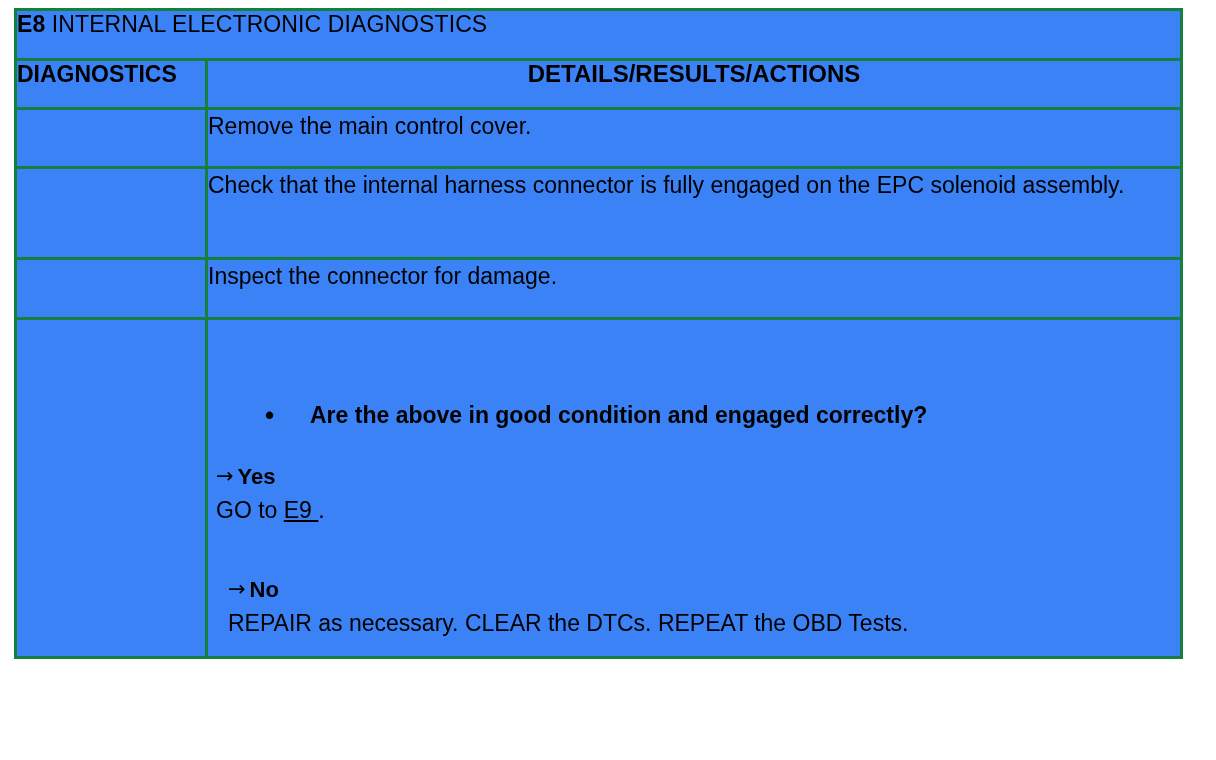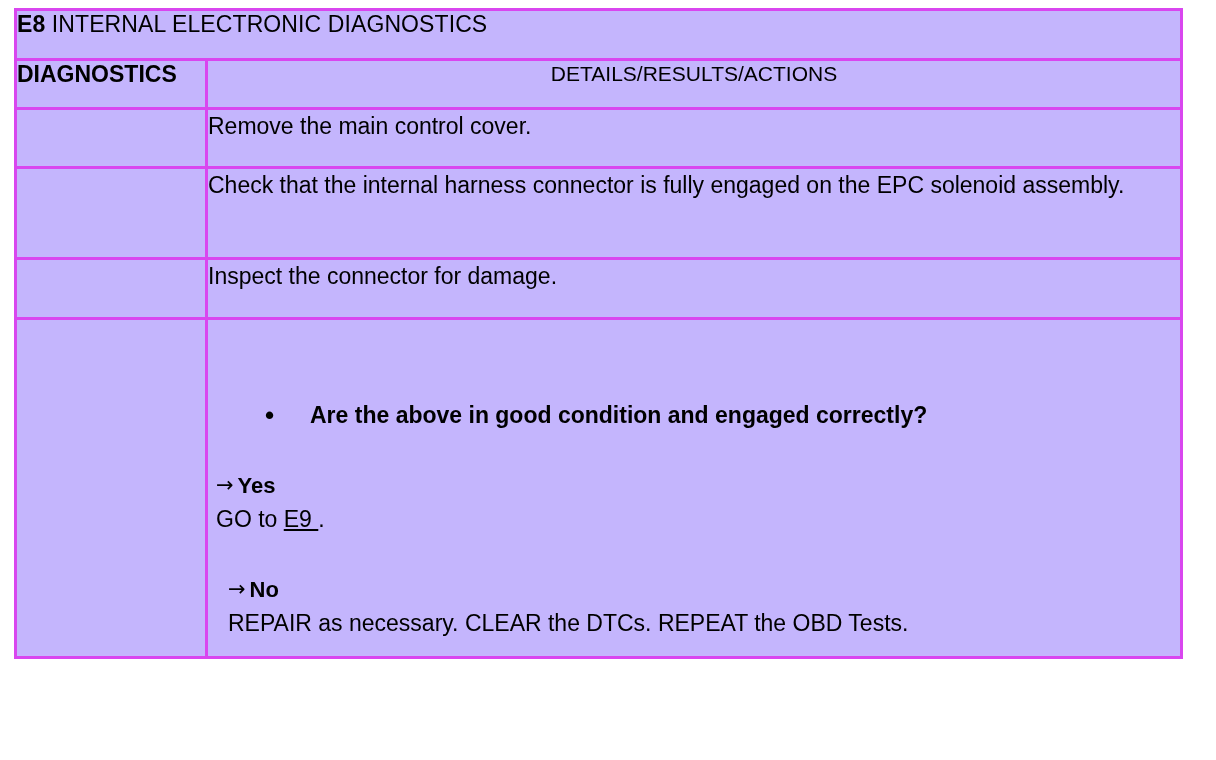--- a/index.html
+++ b/index.html
@@ -27,24 +27,24 @@
   #diag-table {
     position: absolute;
     left: 14px;
     top: 8px;
     width: 1166px;           
     border-collapse: collapse;
     table-layout: fixed;
   }
 
   #diag-table td {
-    border: 3px solid #d946ef;
+    border: 3px solid #15803d;
     padding: 0;
     vertical-align: top;
-    background: #c4b5fd;
+    background: #3b82f6;
   }
 
   .col-cond  { width: 191px; }   
   .col-det   { width: 975px; }
 
   
   .title-cell {
     height: 47px;
     padding: 0 0 0 24px;
     vertical-align: middle;
@@ -66,22 +66,22 @@
   }
   .hdr-cond {
     padding-left: 9px;
     font-size: 23px;
     font-weight: bold;
     line-height: 26px;
     white-space: nowrap;
   }
   .hdr-det {
     text-align: center;
-    font-size: 21px;
-    font-weight: normal;
+    font-size: 24px;
+    font-weight: bold;
     line-height: 26px;
   }
 
   
   .cond-cell { }
 
   .step-cell {
     padding: 8px 12px 9px 8px;
     margin-top: 28px;
   }
@@ -129,21 +129,21 @@
     line-height: 30px;
     font-weight: bold;
     white-space: nowrap;
   }
 
   .branch {
     position: absolute;
     left: 8px;
     width: 100%;
   }
-  .branch-yes { top: 153px; }
+  .branch-yes { top: 144px; }
   .branch-no  { top: 257px; margin-left: 12px; }
 
   .branch-head {
     font-size: 22px;
     line-height: 26px;
     font-weight: bold;
     white-space: nowrap;
   }
   .arrow-glyph {
     font-family: "DejaVu Sans", sans-serif;

